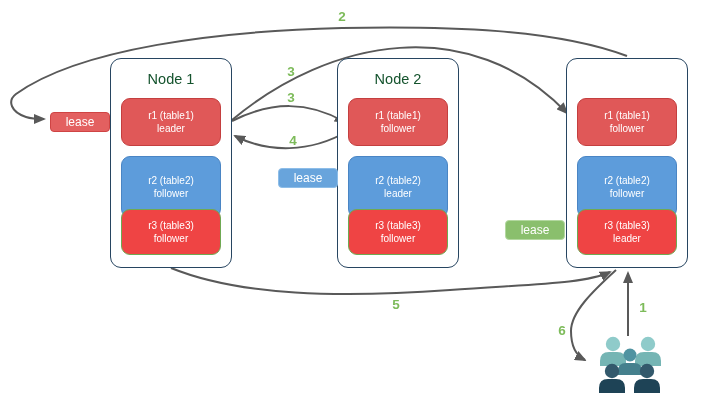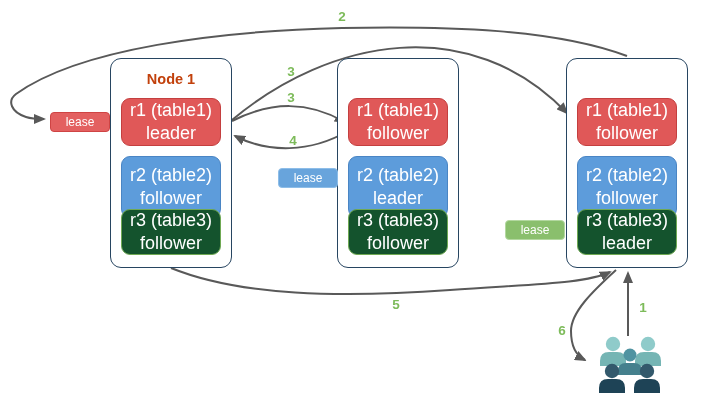--- a/index.html
+++ b/index.html
@@ -1,30 +1,30 @@
 <!DOCTYPE html>
 <html><head>
 <meta charset="utf-8">
 <style>
   html,body{margin:0;padding:0;background:#ffffff;}
   .stage{position:relative;width:704px;height:405px;background:#ffffff;overflow:hidden;
          font-family:"Liberation Sans", sans-serif;}
   svg.edges{position:absolute;left:0;top:0;width:704px;height:405px;pointer-events:none;}
   .node{position:absolute;top:58px;width:122px;height:210px;background:#ffffff;
         border:1.6px solid #274561;border-radius:11px;box-sizing:border-box;}
-  .node-title{text-align:center;margin-top:12px;font-weight:bold;font-size:14.5px;color:#c2410c;}
+  .node-title{text-align:center;margin-top:12px;font-weight:normal;font-size:14.5px;color:#14532d;}
   .replica{position:absolute;left:10px;width:100px;border-radius:9px;color:#ffffff;
            display:flex;flex-direction:column;align-items:center;justify-content:center;
-           font-size:18px;line-height:1.3;text-align:center;box-sizing:border-box;}
+           font-size:10px;line-height:1.3;text-align:center;box-sizing:border-box;}
   .r1{top:39px;height:48px}
   .r2{top:97px;height:62px}
   .r3{top:150px;height:46px}
   .box-red{background:#e05858;border:1.5px solid #c43f3f}
   .box-blue{background:#5d9cdb;border:1.5px solid #4a85c4}
-  .box-green{background:#14532d;border:1.5px solid #6fa953}
+  .box-green{background:#ef4444;border:1.5px solid #6fa953}
   .lease{position:absolute;width:60px;height:20px;border-radius:4px;color:#ffffff;font-size:12px;
          display:flex;align-items:center;justify-content:center;box-sizing:border-box;}
   .lease-red{left:50px;top:112px;background:#e36060;border:1px solid #cf4444}
   .lease-blue{left:278px;top:168px;background:#68a4dc;border:1px solid #8dbde8}
   .lease-green{left:505px;top:220px;background:#8abf6d;border:1px solid #b3d8a0}
   .step{position:absolute;transform:translate(-50%,-50%);color:#7dbb5a;
         font-weight:bold;font-size:13.5px;}
   .users-icon{position:absolute;left:595px;top:333px;}
 </style>
 </head>
@@ -59,20 +59,21 @@
       <span>r2 (table2)</span>
       <span>follower</span>
     </div>
     <div class="replica r3 box-green">
       <span>r3 (table3)</span>
       <span>follower</span>
     </div>
   </div>
 
   <div class="node" style="left:337px">
+    <div class="node-title">Node 2</div>
     <div class="replica r1 box-red">
       <span>r1 (table1)</span>
       <span>follower</span>
     </div>
     <div class="replica r2 box-blue">
       <span>r2 (table2)</span>
       <span>leader</span>
     </div>
     <div class="replica r3 box-green">
       <span>r3 (table3)</span>

